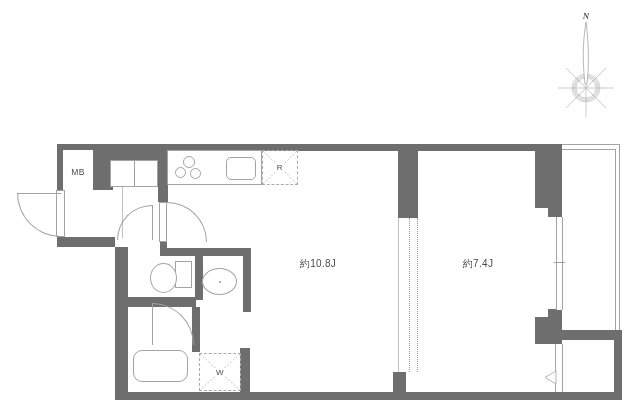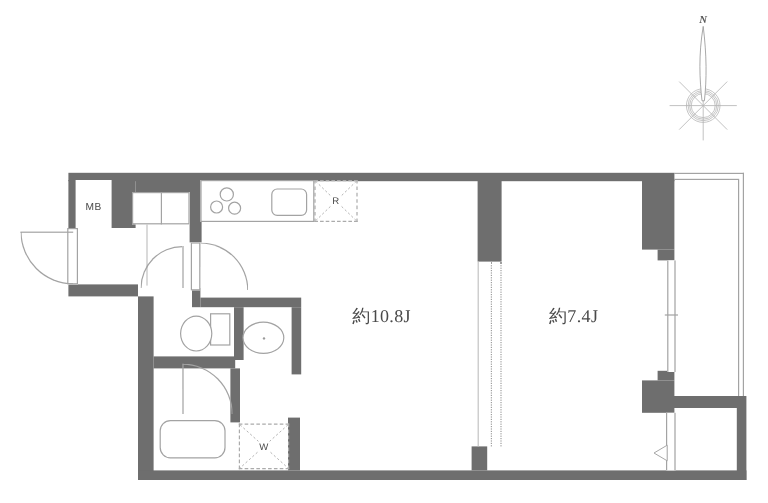--- a/index.html
+++ b/index.html
@@ -15,21 +15,21 @@
   .arc-nw{border-top:1px solid #a3a3a3;border-left:1px solid #a3a3a3;border-top-left-radius:100% 100%;}
   .arc-ne{border-top:1px solid #a3a3a3;border-right:1px solid #a3a3a3;border-top-right-radius:100% 100%;}
   .dashedbox{position:absolute;border:1px dashed #ababab;box-sizing:border-box;
              display:flex;align-items:center;justify-content:center;}
   .dashedbox svg{position:absolute;left:0;top:0;width:100%;height:100%;}
   .dashedbox .tag{position:relative;z-index:2;background:#fff;padding:0 1px;
                   font-size:8px;color:#4a4a4a;letter-spacing:.5px;}
   .dotline{position:absolute;width:0;border-left:1px dotted #9e9e9e;}
   .whitebox{position:absolute;background:#fff;display:flex;align-items:center;justify-content:center;}
   .lbl{position:absolute;color:#4a4a4a;white-space:nowrap;}
-  .room-label{font-size:15px;transform:translate(-50%,-50%);letter-spacing:.3px;font-family:Liberation Serif, serif;}
+  .room-label{font-size:10px;transform:translate(-50%,-50%);letter-spacing:.3px;}
   .mb-label{font-size:8.5px;letter-spacing:.4px;}
   .vstrip{position:absolute;background:#fff;border-left:1px solid #a3a3a3;border-right:1px solid #a3a3a3;box-sizing:border-box;}
   .dot{position:absolute;width:2px;height:2px;background:#9a9a9a;border-radius:50%;}
 </style>
 </head>
 <body>
 
 <div class="plan">
 
   <div class="ln" style="left:562px;top:144px;width:58px;height:1px;"></div>

